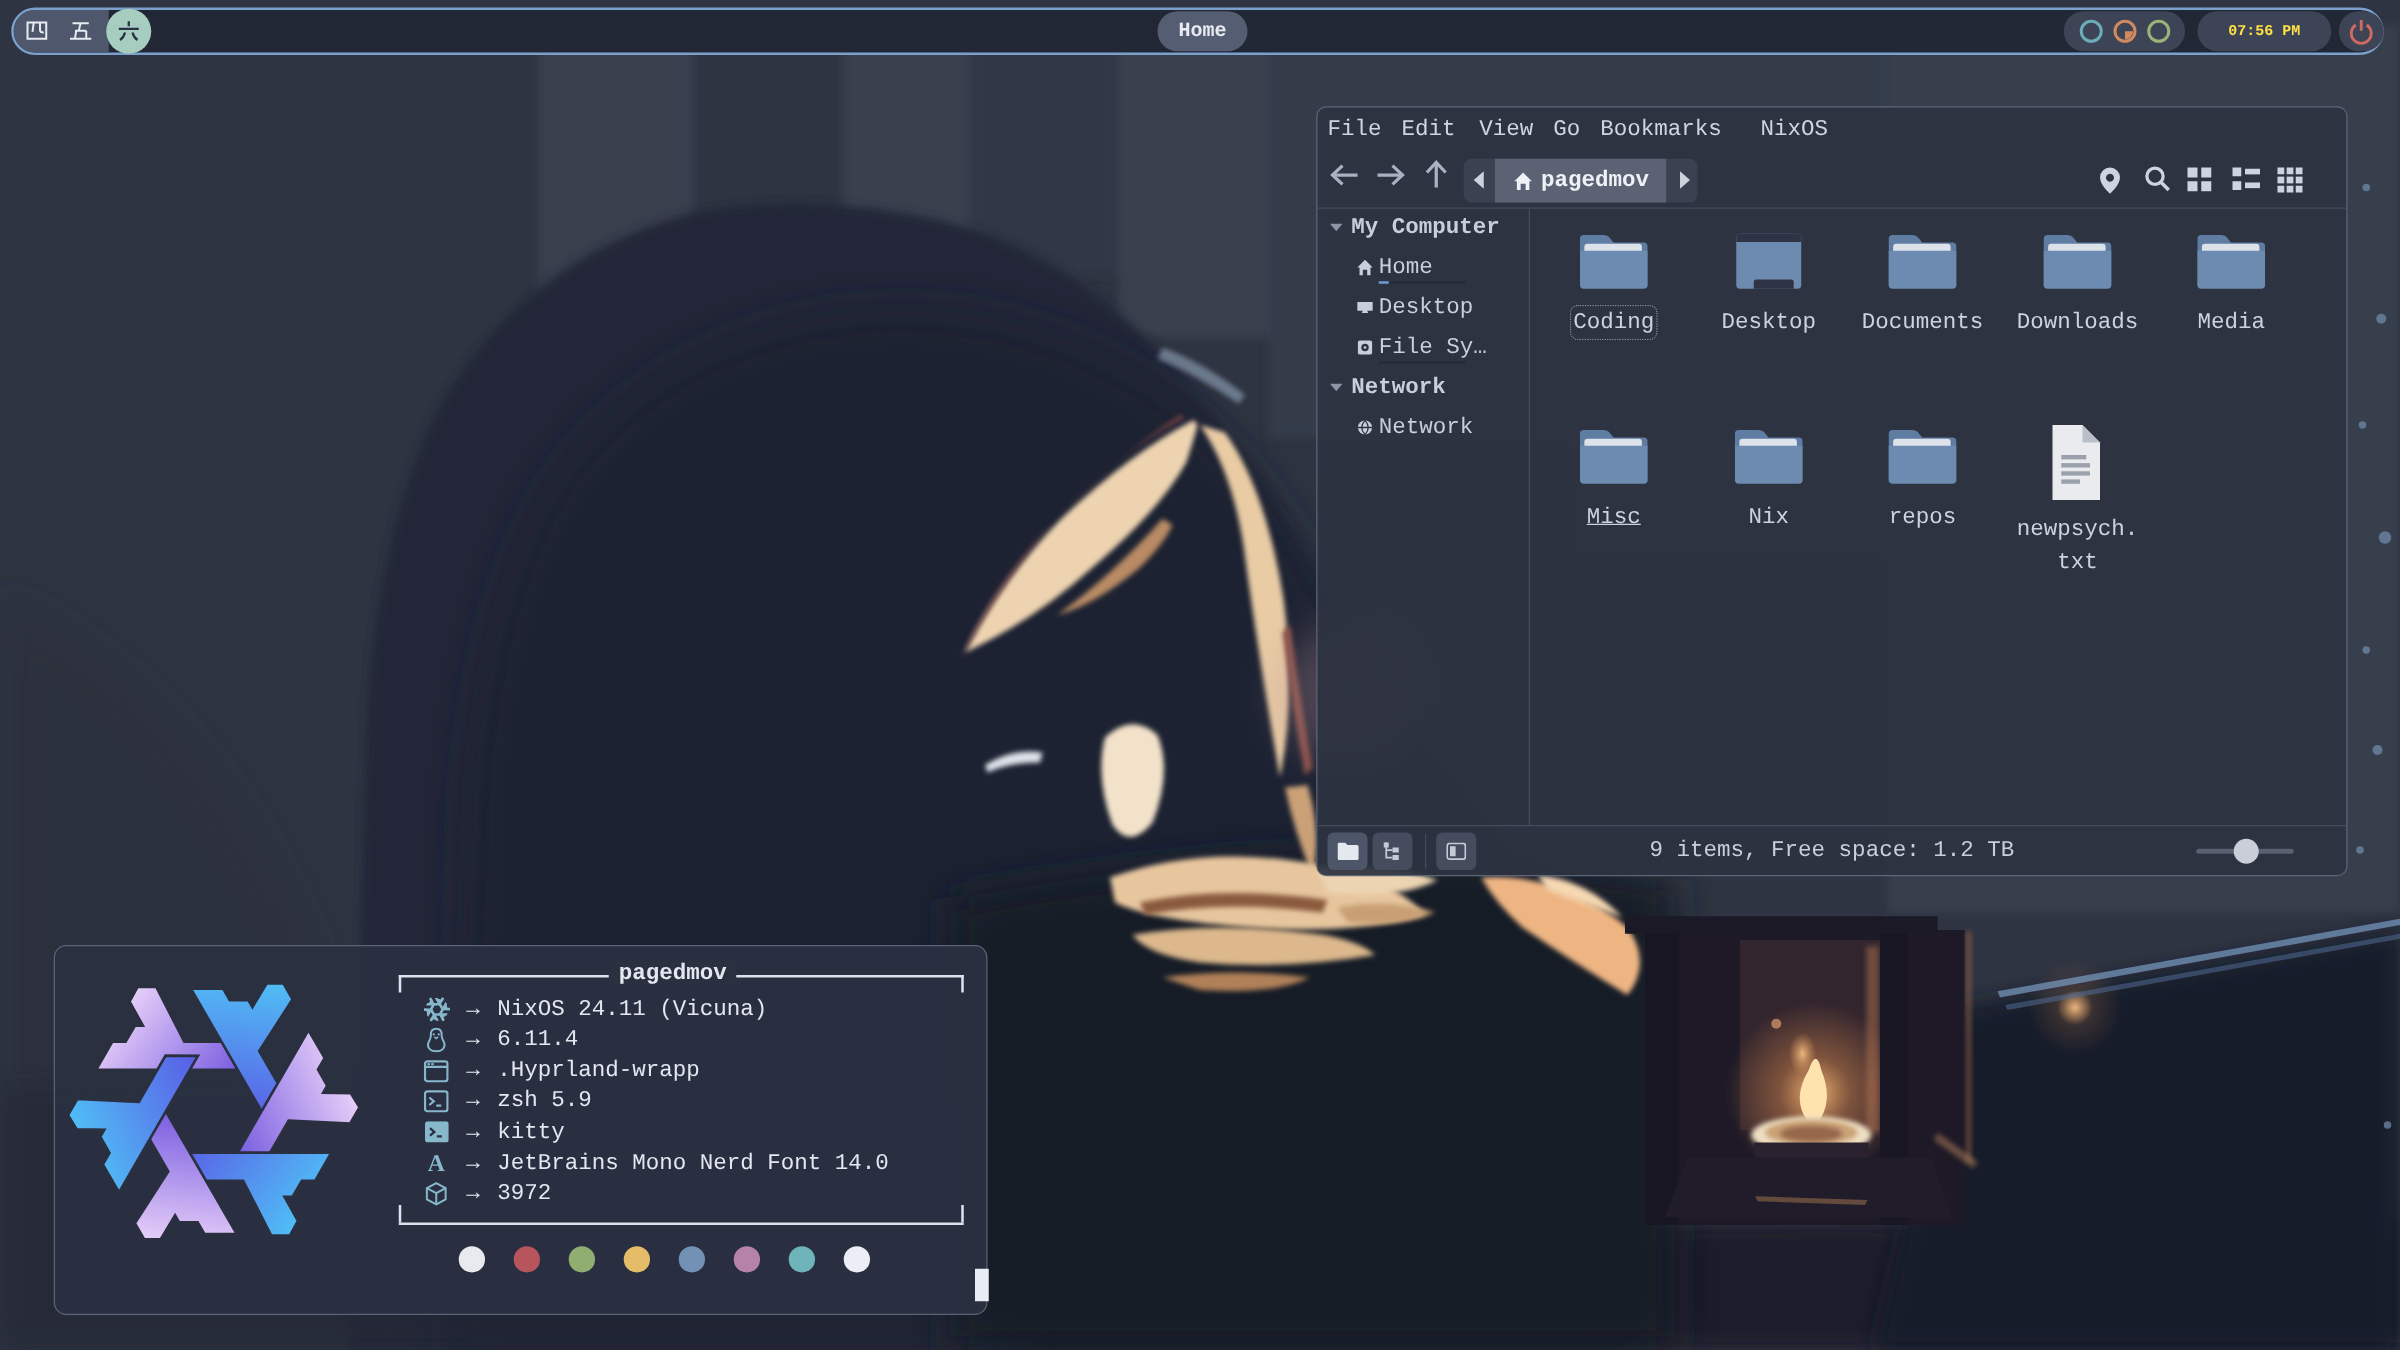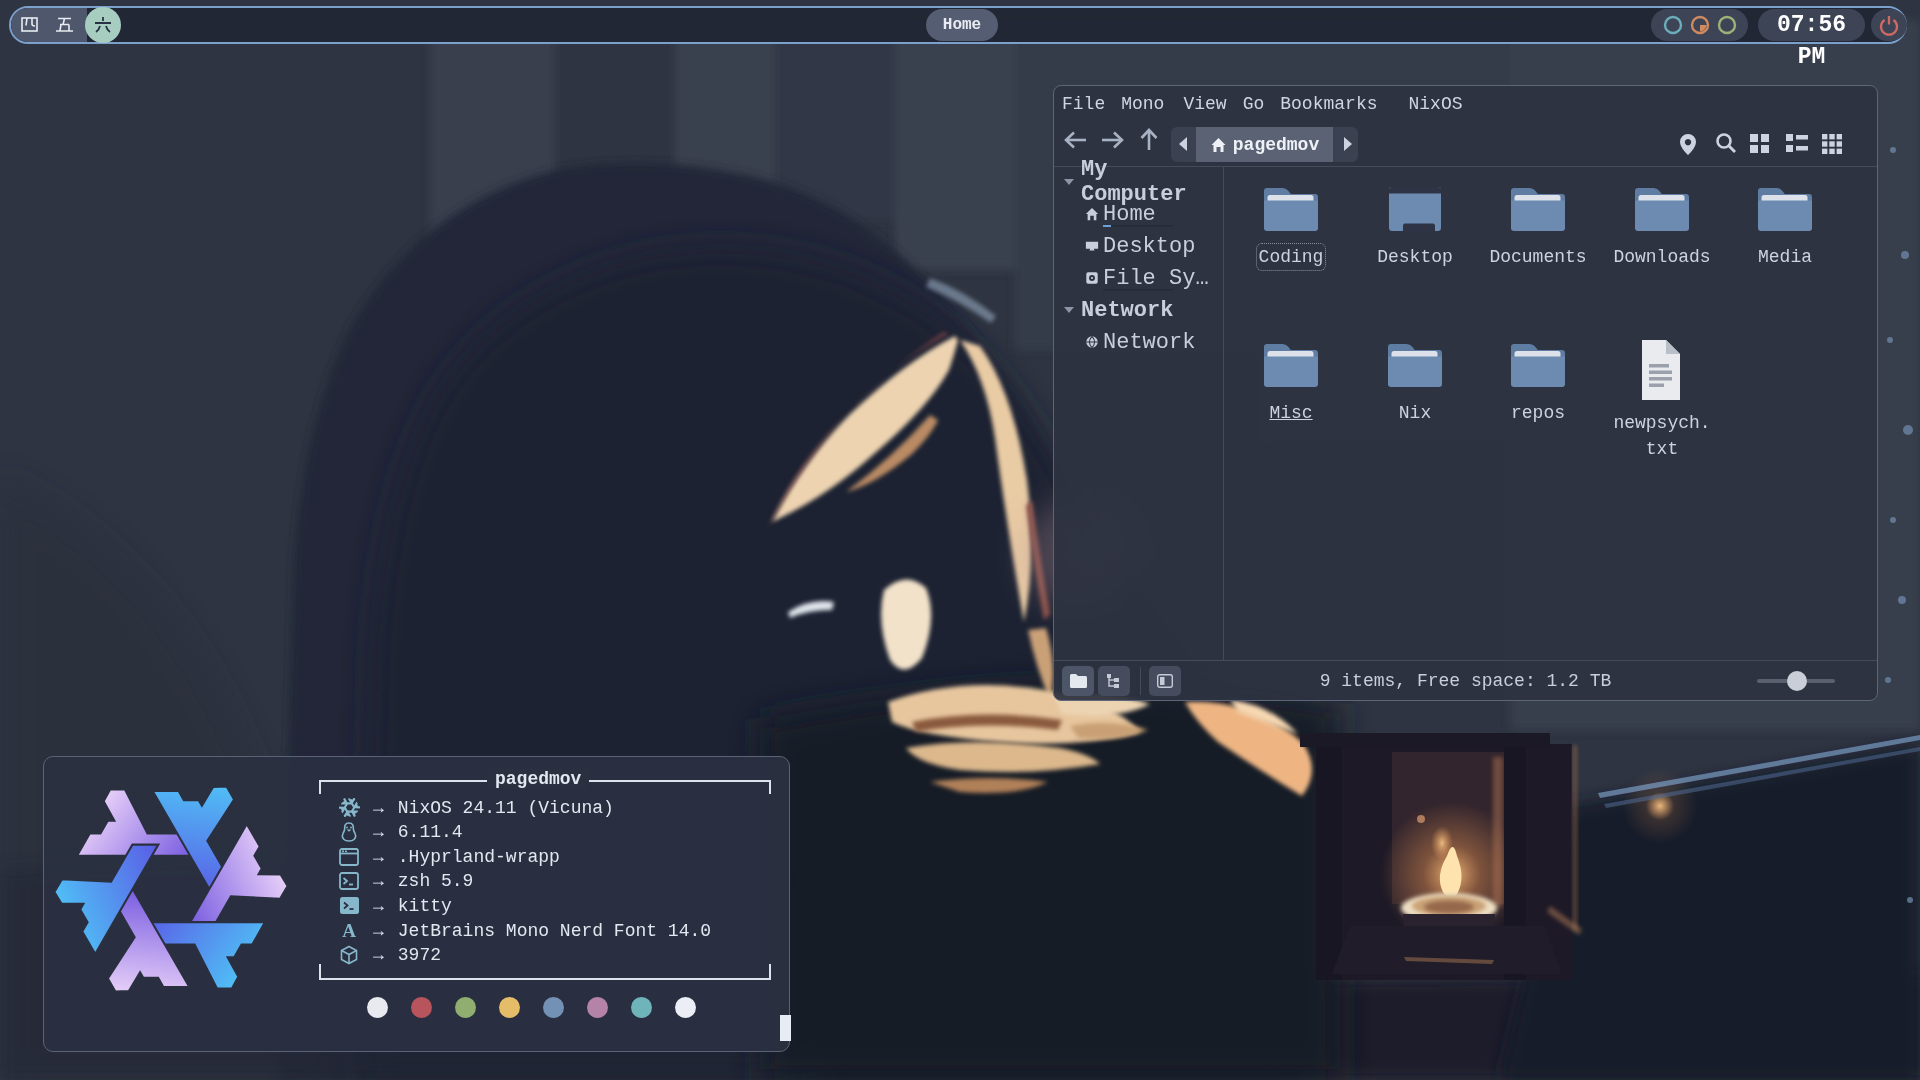--- a/index.html
+++ b/index.html
@@ -10,33 +10,33 @@
          background:rgba(33,38,52,0.96); border:2px solid #7ba0cb; border-radius:19px; }
   #ws { position:absolute; left:0px; top:0px; height:34px; width:76px; background:#4e576c;
         border-radius:17px 0 0 17px; display:flex; align-items:center; }
   #ws svg { display:block; }
   #wsix { position:absolute; left:74px; top:-1px; width:36px; height:36px; border-radius:50%; background:#a7cdc0;
           display:flex; align-items:center; justify-content:center; }
   #homepill { position:absolute; left:915px; top:1px; width:72px; height:32px; background:#545d71; border-radius:16px;
               color:#e8ebf2; font-weight:bold; font-size:16px; text-align:center; line-height:32px; }
   .rpill { position:absolute; top:1px; height:32px; background:#3d4456; border-radius:16px; }
   #tray { left:1640px; width:97px; }
-  #clock { left:1747px; width:107px; color:#ffffff; font-weight:bold; font-size:23px; text-align:center; line-height:32px; }
+  #clock { left:1747px; width:107px; color:#fde047; font-weight:bold; font-size:12px; text-align:center; line-height:32px; }
   #power { left:1860px; width:36px; }
   
   #fm { position:absolute; left:1053px; top:85px; width:825px; height:616px; z-index:4;
         background:rgba(45,51,65,0.93); border:1px solid #5d6578; border-radius:8px; color:#c7cfdc; }
   #menubar { position:absolute; left:8px; top:8px; height:30px; font-size:18px; color:#ced6e3; }
   #toolbar { position:absolute; left:0; top:38px; width:100%; height:42px; }
   #pathw { position:absolute; left:117px; top:3px; width:187px; height:35px; background:#3a4151; border-radius:6px; }
   #pathseg { position:absolute; left:25px; top:0px; width:137px; height:35px; background:#5a6274; display:flex; align-items:center; justify-content:center; gap:6px; color:#eef1f6; font-weight:bold; font-size:18px; }
   .tri-l { width:0; height:0; border-top:7px solid transparent; border-bottom:7px solid transparent; border-right:8px solid #ccd3df; position:absolute; left:8px; top:10px; }
   .tri-r { width:0; height:0; border-top:7px solid transparent; border-bottom:7px solid transparent; border-left:8px solid #ccd3df; position:absolute; right:6px; top:10px; }
   #sep1 { position:absolute; left:0; top:80px; width:100%; height:1px; background:#454b5b; }
-  #sidebar { position:absolute; left:0; top:81px; width:169px; height:494px; font-size:22px; }
+  #sidebar { position:absolute; left:0; top:81px; width:169px; height:494px; font-size:18px; }
   #vsep { position:absolute; left:169px; top:81px; width:1px; height:494px; background:#454b5b; }
   .srow { position:absolute; left:0; width:169px; height:24px; display:flex; align-items:center; }
   .tri-d { width:0; height:0; border-left:5px solid transparent; border-right:5px solid transparent; border-top:6px solid #8c95a6; }
   
   .cell { position:absolute; width:120px; text-align:center; color:#ccd3df; font-size:18px; z-index:1; }
   .cell .lbl { margin-top:4px; line-height:26px; }
   
   #statusbar { position:absolute; left:0; bottom:0; width:100%; height:40px; border-top:1px solid #454b5b; }
   .sbtn { position:absolute; top:5px; width:32px; height:30px; background:#454c5e; border-radius:5px; display:flex; align-items:center; justify-content:center; }
   #sbtext { position:absolute; left:0; right:0; top:0; height:40px; text-align:center; line-height:40px; font-size:18px; color:#c7cfdc; }
@@ -204,21 +204,21 @@
     <svg width="36" height="32">
       <g stroke="#cf6a62" stroke-width="2.3" fill="none">
         <path d="M13.6,11 A8,8 0 1 0 22.4,11"></path>
         <line x1="18" y1="7" x2="18" y2="15.5"></line>
       </g>
     </svg>
   </div>
 </div>
 
 <div id="fm">
-  <div id="menubar"><span style="margin-right:16px;">File</span><span style="margin-right:19px;">Mono</span><span style="margin-right:16px;">View</span><span style="margin-right:16px;font-family:Liberation Mono, monospace;">Go</span><span style="margin-right:31px;">Bookmarks</span><span>NixOS</span></div>
+  <div id="menubar"><span style="margin-right:16px;">File</span><span style="margin-right:19px;">Edit</span><span style="margin-right:16px;">View</span><span style="margin-right:16px;font-family:Liberation Mono, monospace;">Go</span><span style="margin-right:31px;">Bookmarks</span><span>NixOS</span></div>
   <div id="toolbar">
     <svg width="26" height="22" style="position:absolute; left:9px; top:5px;" viewBox="0 0 26 22">
         <g stroke="#a9b2c3" stroke-width="2.6" fill="none">
           <line x1="3" y1="11" x2="23" y2="11"></line>
           <path d="M11,3.5 L3,11 L11,18.5"></path>
         </g>
       </svg>
     <svg width="26" height="22" style="position:absolute; left:45px; top:5px;" viewBox="0 0 26 22">
         <g stroke="#a9b2c3" stroke-width="2.6" fill="none">
           <line x1="3" y1="11" x2="23" y2="11"></line>

